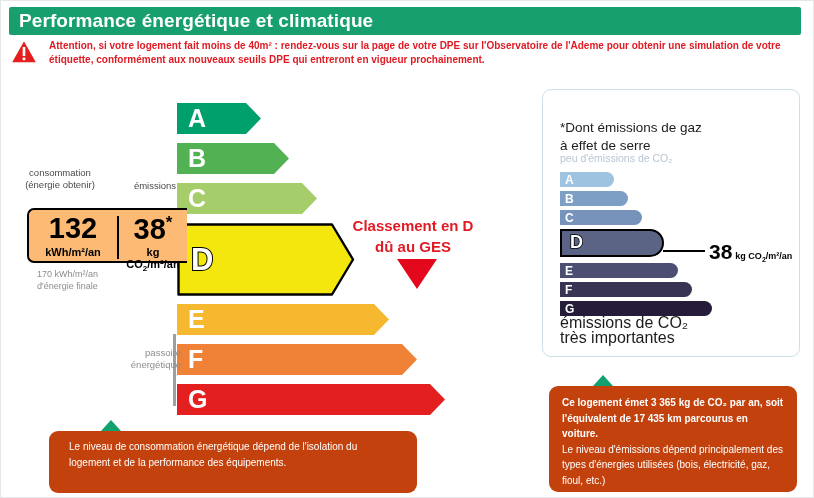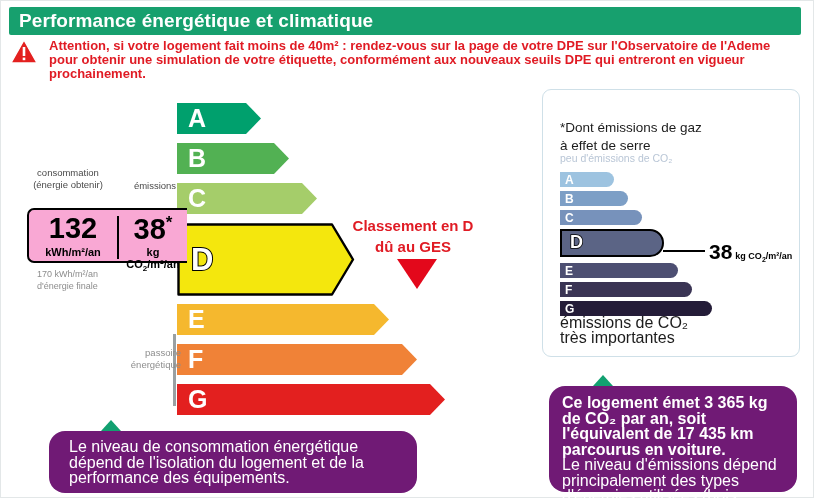--- a/index.html
+++ b/index.html
@@ -18,21 +18,21 @@
     background:#17a06e;border-radius:2px;
   }
   .header-title{
     position:absolute;left:10px;top:3px;
     color:#ffffff;font-size:19px;font-weight:bold;
     letter-spacing:.1px;white-space:nowrap;
   }
   .warn-icon{position:absolute;left:9px;top:38px;width:28px;height:26px;}
   .warn-text{
     position:absolute;left:48px;top:38px;width:752px;
-    color:#e01b24;font-size:13px;line-height:14px;font-weight:bold;
+    color:#e01b24;font-size:10px;line-height:14px;font-weight:bold;
   }
 
   
   .dpe-area{position:absolute;left:0;top:78px;width:530px;height:345px;}
 
   .cap-top{
     position:absolute;left:176px;top:6px;
     font-size:10.5px;color:#5fbf97;white-space:nowrap;
   }
   .cap-bottom{
@@ -51,40 +51,40 @@
     color:#ffffff;
     -webkit-text-stroke:2px #000;
     paint-order:stroke fill;
     font-size:31px;
   }
 
   
   .valbox{
     position:absolute;left:26px;top:129px;width:160px;height:55px;
     border:2.5px solid #000;border-right:none;
-    border-radius:7px 0 0 7px;background:#f9a8d4;box-sizing:border-box;
+    border-radius:7px 0 0 7px;background:#fdba74;box-sizing:border-box;
     z-index:4;
   }
   .valcell{position:absolute;top:0;height:100%;}
   .valcell.a{left:0;width:88px;}
   .valcell.b{left:90px;width:68px;}
   .divider{position:absolute;left:88px;top:6px;width:2px;height:43px;background:#000;}
   .bignum{
     position:absolute;left:0;right:0;top:4px;text-align:center;
     font-size:29px;font-weight:bold;color:#000;line-height:1;
   }
   .bignum .star{font-size:17px;vertical-align:super;}
   .unit{
     position:absolute;left:0;right:0;top:36px;text-align:center;
     font-size:11px;font-weight:bold;color:#000;
   }
   .unit sub{font-size:8px;}
 
   .lbl-conso{
-    position:absolute;left:12px;top:88px;width:110px;text-align:center;
+    position:absolute;left:4px;top:88px;width:110px;text-align:center;
     font-size:9.5px;color:#4a4a4a;line-height:12px;
   }
   .lbl-emis{
     position:absolute;left:118px;top:101px;width:72px;text-align:center;
     font-size:9.5px;color:#4a4a4a;
   }
   .lbl-final{
     position:absolute;left:36px;top:190px;
     font-size:9px;color:#8d8d8d;line-height:11.5px;
   }
@@ -140,22 +140,22 @@
   .ges-lead{position:absolute;left:120px;top:160px;width:42px;height:2.4px;background:#000;}
   .ges-val{
     position:absolute;left:166px;top:150px;
     font-size:21px;font-weight:bold;color:#000;white-space:nowrap;
   }
   .ges-val .u{font-size:9px;font-weight:bold;margin-left:3px;}
   .ges-val .u sub{font-size:7px;}
 
   
   .bubble{
-    position:absolute;background:#701a75;border-radius:16px;
-    color:#ffffff;font-size:16px;line-height:15.5px;box-sizing:border-box;
+    position:absolute;background:#c2410c;border-radius:9px;
+    color:#ffffff;font-size:10px;line-height:15.5px;box-sizing:border-box;
   }
   .bubble .tip{
     position:absolute;top:-11px;width:0;height:0;
     border-left:10px solid transparent;border-right:10px solid transparent;
     border-bottom:11px solid #12a070;
   }
   .bubble-left{left:48px;top:430px;width:368px;height:62px;padding:8px 20px;}
   .bubble-left .tip{left:52px;}
   .bubble-right{left:548px;top:385px;width:248px;height:106px;padding:9px 13px;}
   .bubble-right .tip{left:44px;}

